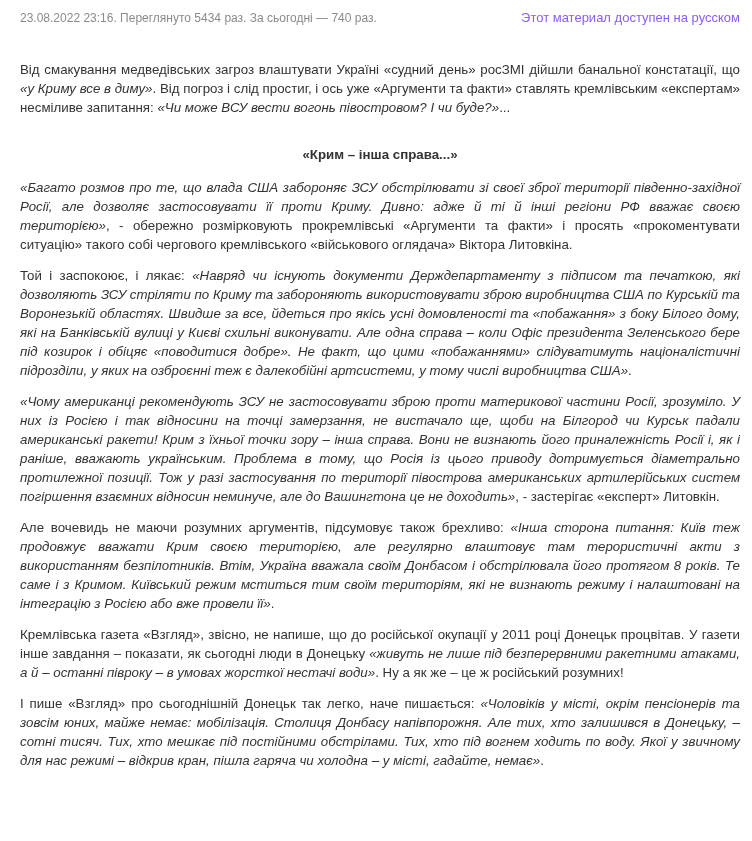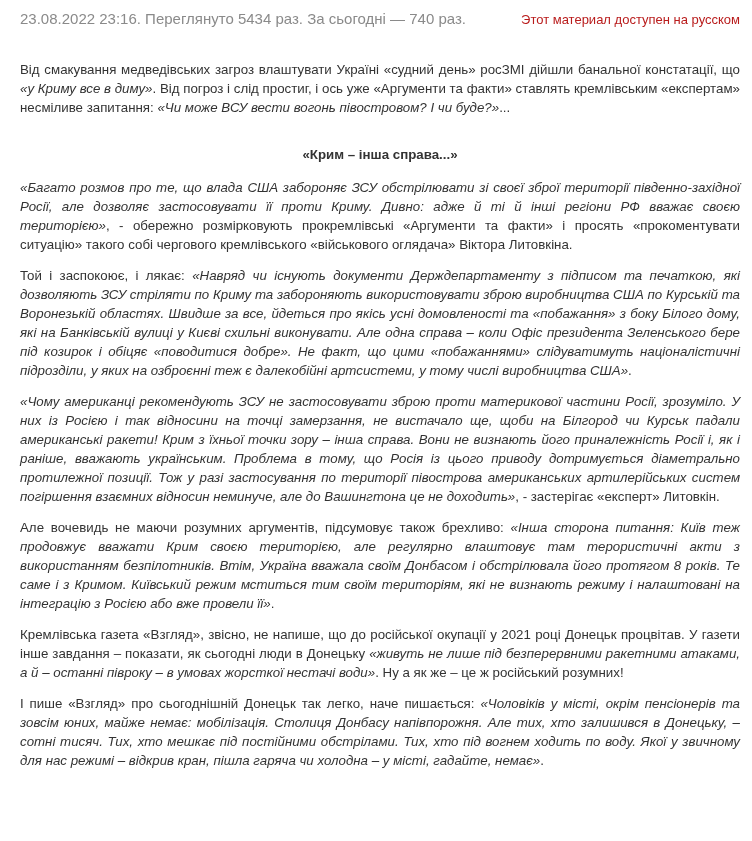--- a/index.html
+++ b/index.html
@@ -1,21 +1,21 @@
 <!DOCTYPE html>
 <html><head>
 <meta charset="utf-8">
 <style>
   html, body { margin: 0; padding: 0; background: #ffffff; }
   body { width: 752px; height: 841px; overflow: hidden; font-family: "Liberation Sans", sans-serif; color: #333333; }
   .page { padding: 0 12px 0 20px; }
   h1.title { margin: 0; padding-top: 4px; font-family: "Liberation Sans", sans-serif; font-weight: bold; font-size: 27px; line-height: 31px; color: #454545; letter-spacing: -0.2px; }
   .meta-row { display: flex; justify-content: space-between; align-items: baseline; margin-top: 10px; height: 18px; }
-  .meta { font-size: 15px; color: #8a8a8a; }
-  .lang-link { font-size: 13px; color: #b91c1c; text-decoration: none; cursor: pointer; }
+  .meta { font-size: 12px; color: #8a8a8a; }
+  .lang-link { font-size: 13px; color: #8b5cf6; text-decoration: none; cursor: pointer; }
   .article { margin-top: 32px; font-size: 13.3px; line-height: 19px; color: #333333; text-align: justify; }
   .article p { margin: 12px 0 11px 0; }
   .article i { font-style: italic; }
   .subhead { text-align: center; font-weight: bold; font-size: 13.3px; margin: 28px 0 14px 0; color: #333333; }
 </style>
 </head>
 <body>
 
 <div class="page">
   <div class="meta-row">
@@ -30,17 +30,17 @@
 
     <p><i>«Багато розмов про те, що влада США забороняє ЗСУ обстрілювати зі своєї зброї території південно-західної Росії, але дозволяє застосовувати її проти Криму. Дивно: адже й ті й інші регіони РФ вважає своєю територією»</i><span>, - обережно розмірковують прокремлівські «Аргументи та факти» і просять «прокоментувати ситуацію» такого собі чергового кремлівського «військового оглядача» Віктора Литовкіна.</span></p>
 
     <p><span>Той і заспокоює, і лякає: </span><i>«Навряд чи існують документи Держдепартаменту з підписом та печаткою, які дозволяють ЗСУ стріляти по Криму та забороняють використовувати зброю виробництва США по Курській та Воронезькій областях. Швидше за все, йдеться про якісь усні домовленості та «побажання» з боку Білого дому, які на Банківській вулиці у Києві схильні виконувати. Але одна справа – коли Офіс президента Зеленського бере під козирок і обіцяє «поводитися добре». Не факт, що цими «побажаннями» слідуватимуть націоналістичні підрозділи, у яких на озброєнні теж є далекобійні артсистеми, у тому числі виробництва США»</i><span>.</span></p>
 
     <p><i>«Чому американці рекомендують ЗСУ не застосовувати зброю проти материкової частини Росії, зрозуміло. У них із Росією і так відносини на точці замерзання, не вистачало ще, щоби на Білгород чи Курськ падали американські ракети! Крим з їхньої точки зору – інша справа. Вони не визнають його приналежність Росії і, як і раніше, вважають українським. Проблема в тому, що Росія із цього приводу дотримується діаметрально протилежної позиції. Тож у разі застосування по території півострова американських артилерійських систем погіршення взаємних відносин неминуче, але до Вашингтона це не доходить»</i><span>, - застерігає «експерт» Литовкін.</span></p>
 
     <p><span>Але вочевидь не маючи розумних аргументів, підсумовує також брехливо: </span><i>«Інша сторона питання: Київ теж продовжує вважати Крим своєю територією, але регулярно влаштовує там терористичні акти з використанням безпілотників. Втім, Україна вважала своїм Донбасом і обстрілювала його протягом 8 років. Те саме і з Кримом. Київський режим мститься тим своїм територіям, які не визнають режиму і налаштовані на інтеграцію з Росією або вже провели її»</i><span>.</span></p>
 
 
-    <p><span>Кремлівська газета «Взгляд», звісно, не напише, що до російської окупації у 2021 році Донецьк процвітав. У газети інше завдання – показати, як сьогодні люди в Донецьку </span><i>«живуть не лише під безперервними ракетними атаками, а й – останні півроку – в умовах жорсткої нестачі води»</i><span>. Ну а як же – це ж російський розумних!</span></p>
+    <p><span>Кремлівська газета «Взгляд», звісно, не напише, що до російської окупації у 2011 році Донецьк процвітав. У газети інше завдання – показати, як сьогодні люди в Донецьку </span><i>«живуть не лише під безперервними ракетними атаками, а й – останні півроку – в умовах жорсткої нестачі води»</i><span>. Ну а як же – це ж російський розумних!</span></p>
 
     <p><span>І пише «Взгляд» про сьогоднішній Донецьк так легко, наче пишається: </span><i>«Чоловіків у місті, окрім пенсіонерів та зовсім юних, майже немає: мобілізація. Столиця Донбасу напівпорожня. Але тих, хто залишився в Донецьку, – сотні тисяч. Тих, хто мешкає під постійними обстрілами. Тих, хто під вогнем ходить по воду. Якої у звичному для нас режимі – відкрив кран, пішла гаряча чи холодна – у місті, гадайте, немає»</i><span>.</span></p>
   </div>
 </div>
 
 </body></html>

